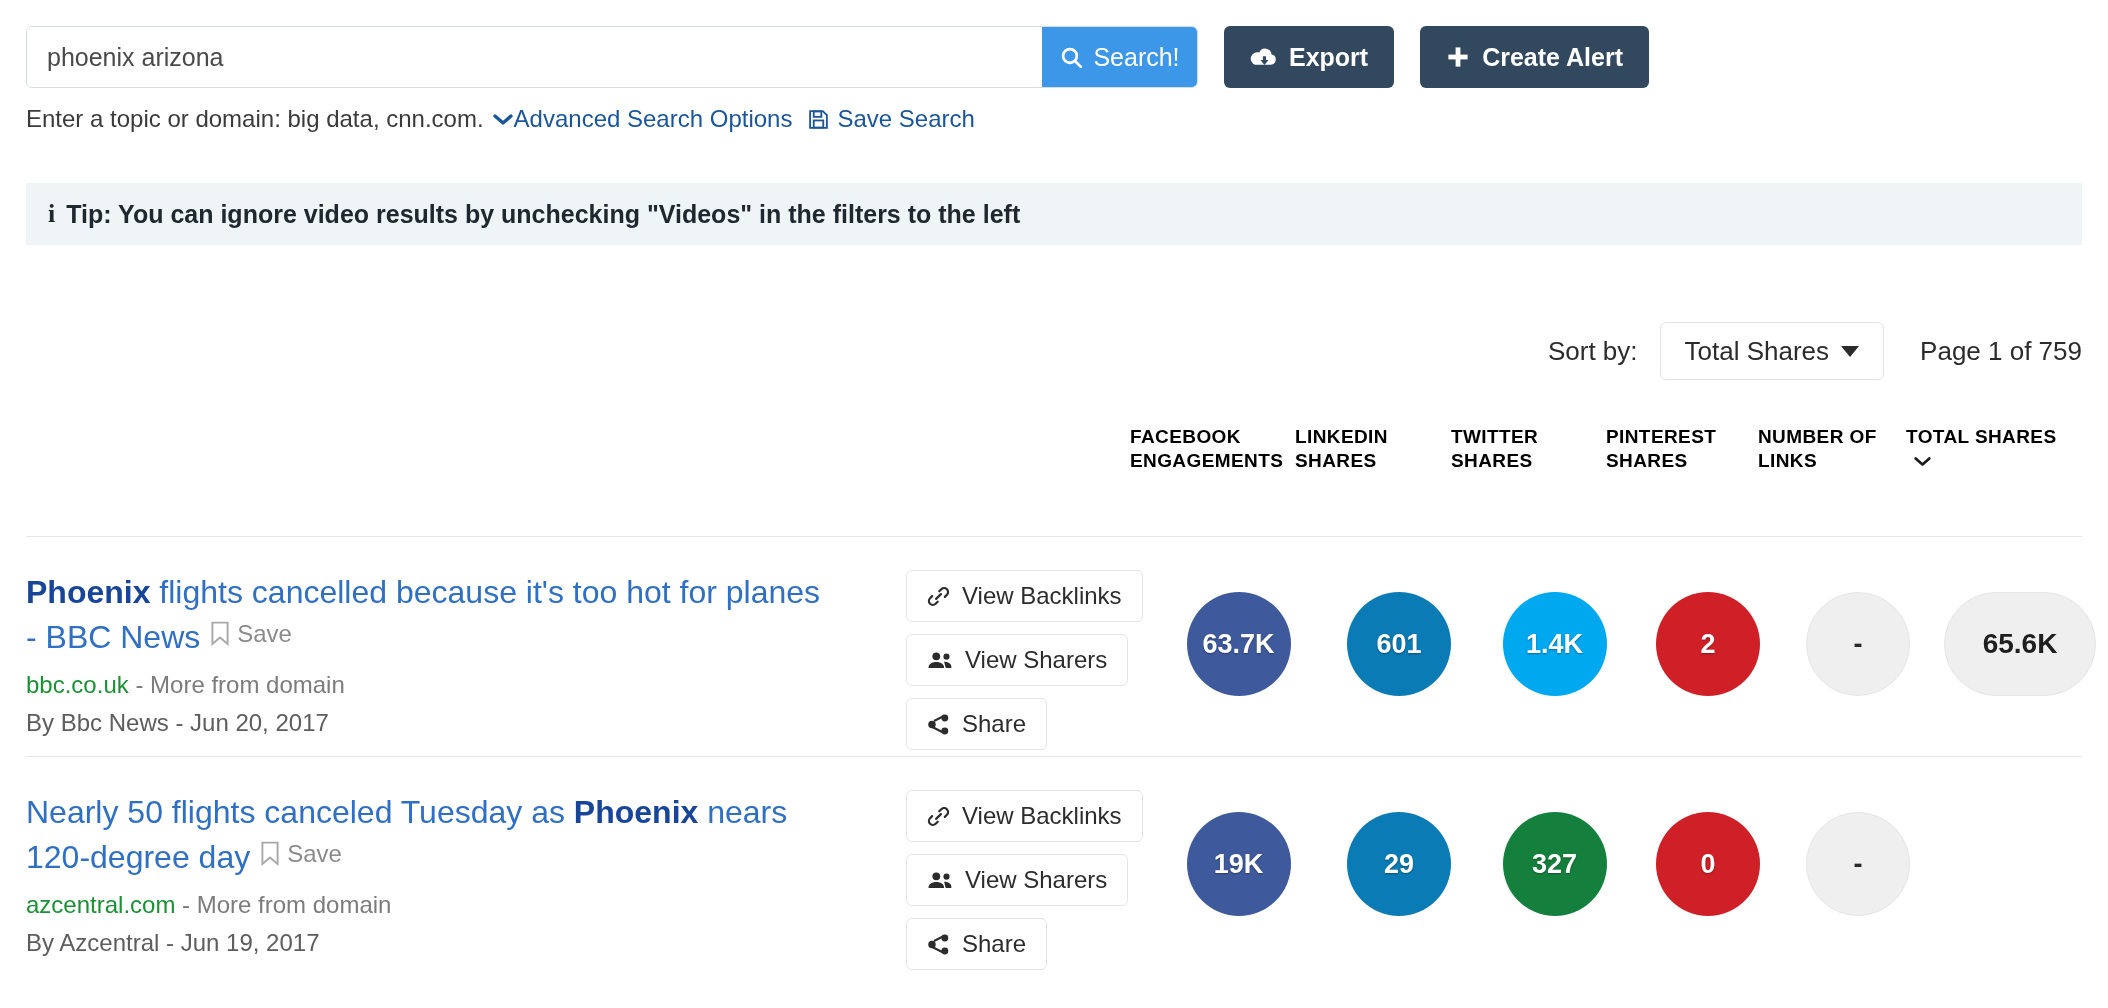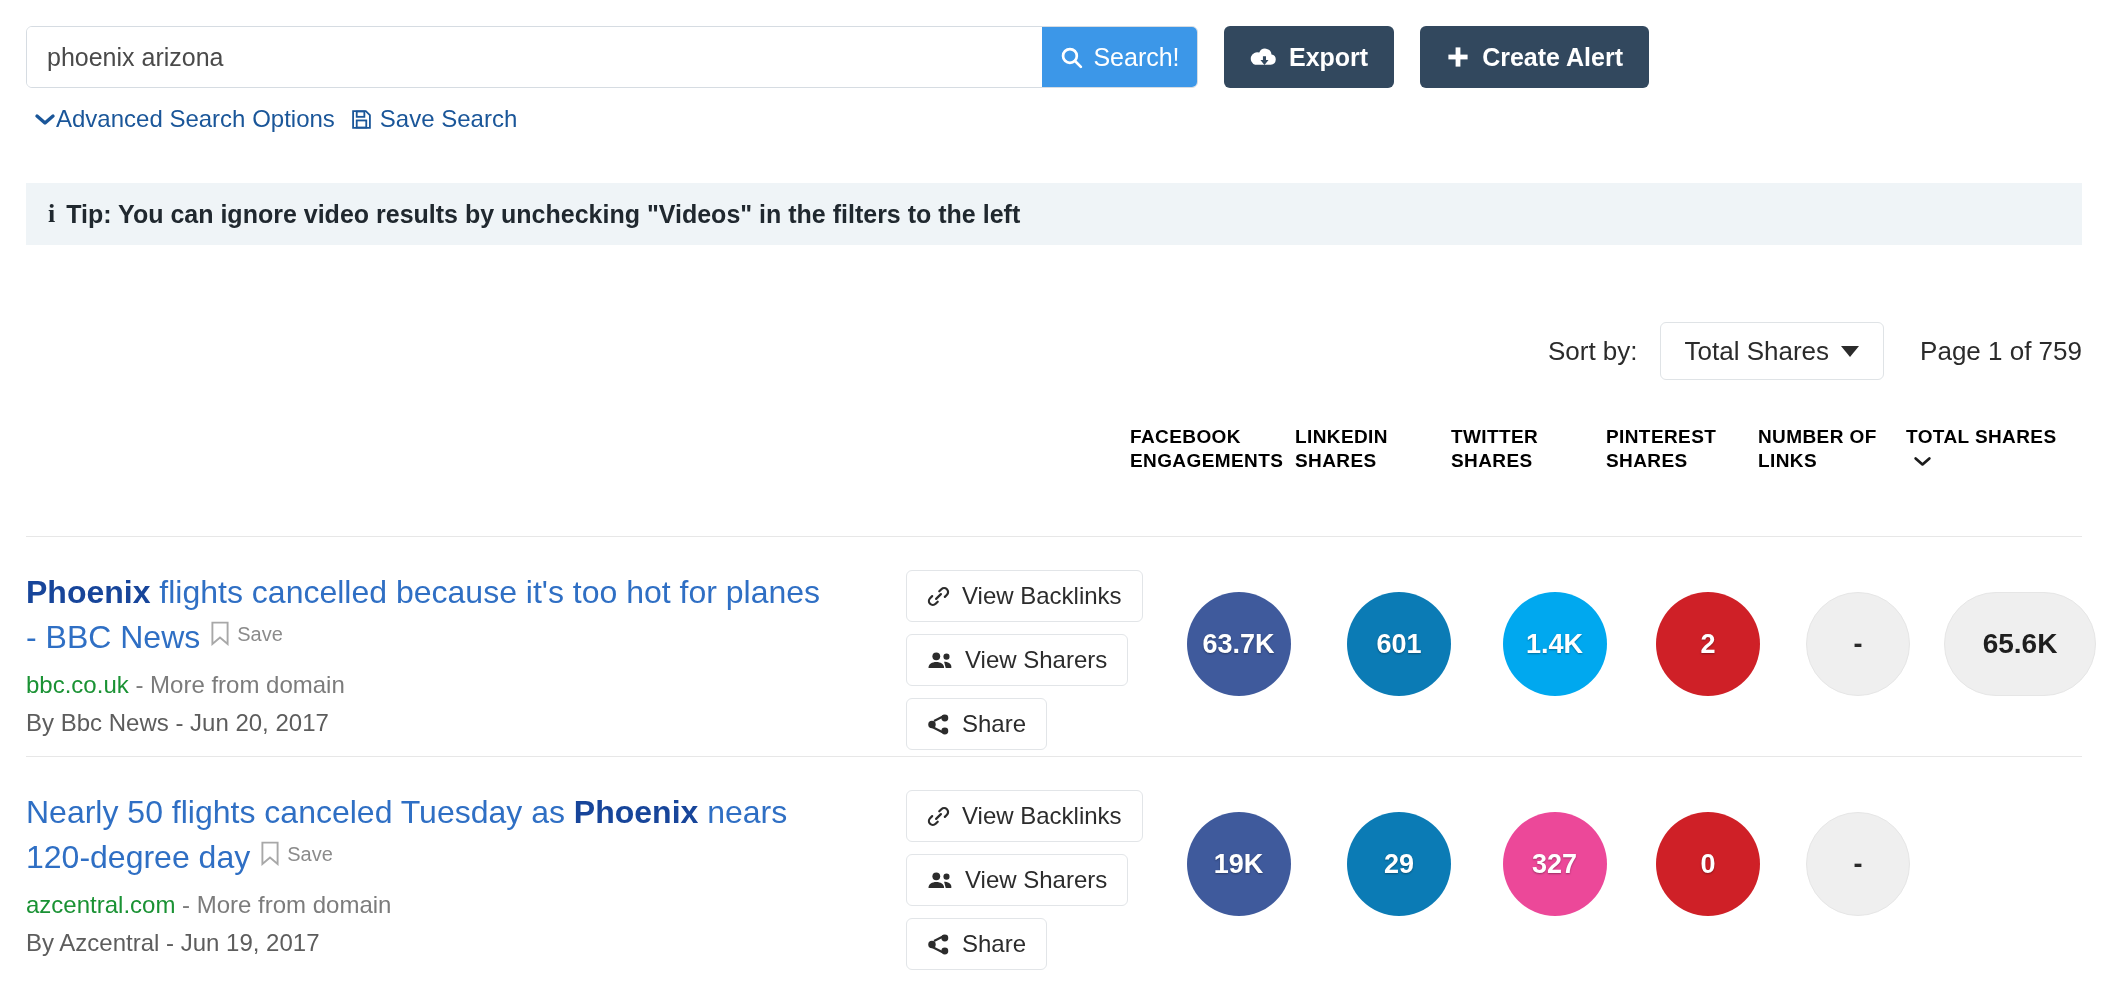--- a/index.html
+++ b/index.html
@@ -108,21 +108,21 @@
   
   .result { position: absolute; left: 26px; width: 2056px; }
   .res-title {
     font-size: 32px; line-height: 1.42; color: #2f6fc4;
     max-width: 800px; cursor: pointer;
   }
   .res-title b { font-weight: bold; color: #17459a; }
   .res-title .plain { font-weight: normal; }
   .save-chip {
     display: inline-flex; align-items: center; gap: 7px;
-    font-size: 20px; color: #8b8b8b; margin-left: 10px;
+    font-size: 24px; color: #8b8b8b; margin-left: 10px;
     vertical-align: 2px; cursor: pointer;
   }
   .res-domain { margin-top: 10px; font-size: 24px; color: #7c7c7c; }
   .res-domain .dom { color: #1a9234; cursor: pointer; }
   .res-domain .more { color: #7c7c7c; cursor: pointer; }
   .res-byline { margin-top: 10px; font-size: 24px; color: #5d5d5d; }
 
   .actions {
     position: absolute; left: 880px; top: 0;
     display: flex; flex-direction: column; gap: 12px; align-items: flex-start;
@@ -192,20 +192,21 @@
         <svg width="24" height="24" viewBox="0 0 24 24" fill="#fff">
           <rect x="9.6" y="2.4" width="4.8" height="19.2"></rect>
             <rect x="2.4" y="9.6" width="19.2" height="4.8"></rect>
         </svg>
       </span>
       <span>Create Alert</span>
     </button>
   </div>
 
   <div class="hintline">
+    <span>Enter a topic or domain: big data, cnn.com.</span>
     <span class="chev ico">
       <svg width="22" height="14" viewBox="0 0 22 14" fill="none" stroke="#1a5699" stroke-width="3.4" stroke-linecap="round" stroke-linejoin="round">
         <polyline points="3,4 11,11 19,4"></polyline>
       </svg>
     </span>
     <span class="lnk">
       <span>Advanced Search Options</span>
     </span>
     <span class="gap"></span>
     <span class="lnk">
@@ -404,21 +405,21 @@
     </div>
 
     <div class="metrics">
       <div class="mcell w1">
         <div class="bubble" style="background:#3f5a9c">19K</div>
       </div>
       <div class="mcell w2">
         <div class="bubble" style="background:#0b7bb5">29</div>
       </div>
       <div class="mcell w3">
-        <div class="bubble" style="background:#ec4899">327</div>
+        <div class="bubble" style="background:#15803d">327</div>
       </div>
       <div class="mcell w4">
         <div class="bubble" style="background:#cf2027">0</div>
       </div>
       <div class="mcell w5">
         <div class="bubble empty">-</div>
       </div>
     </div>
   </div>
 

